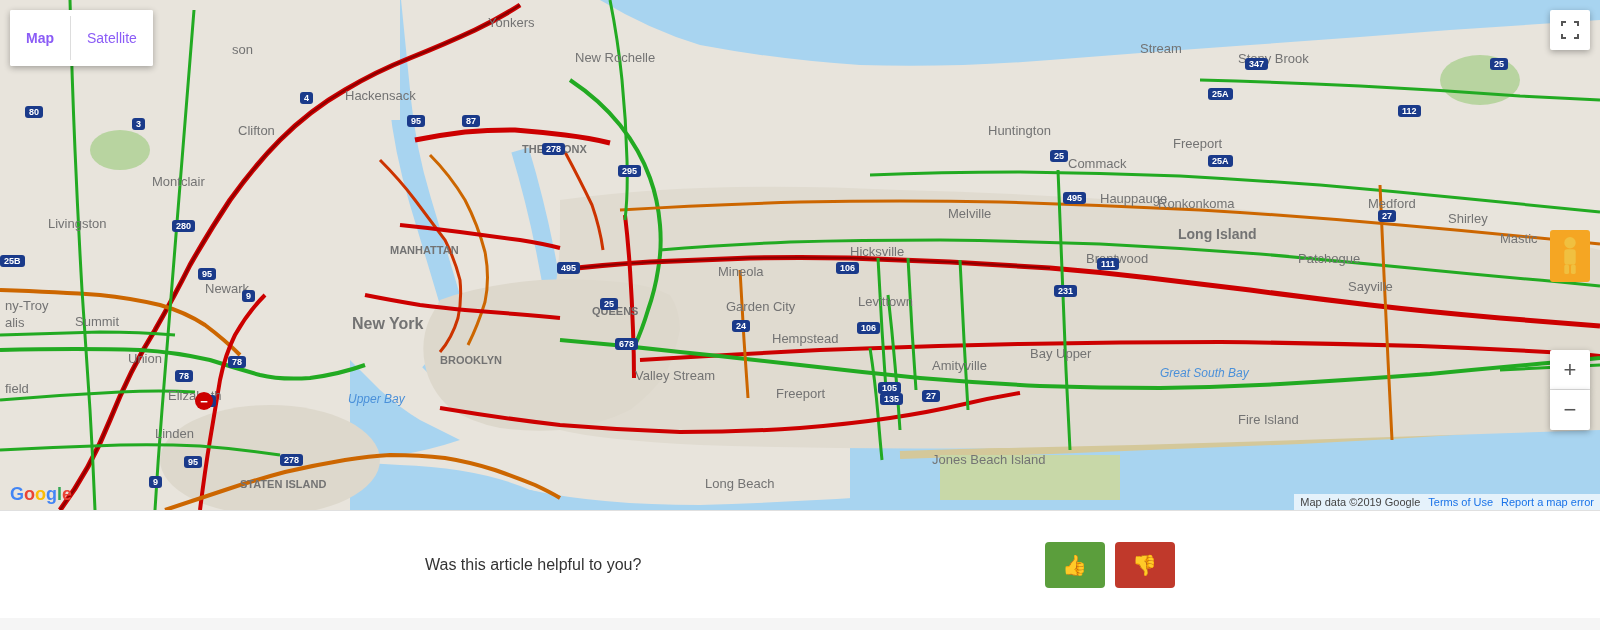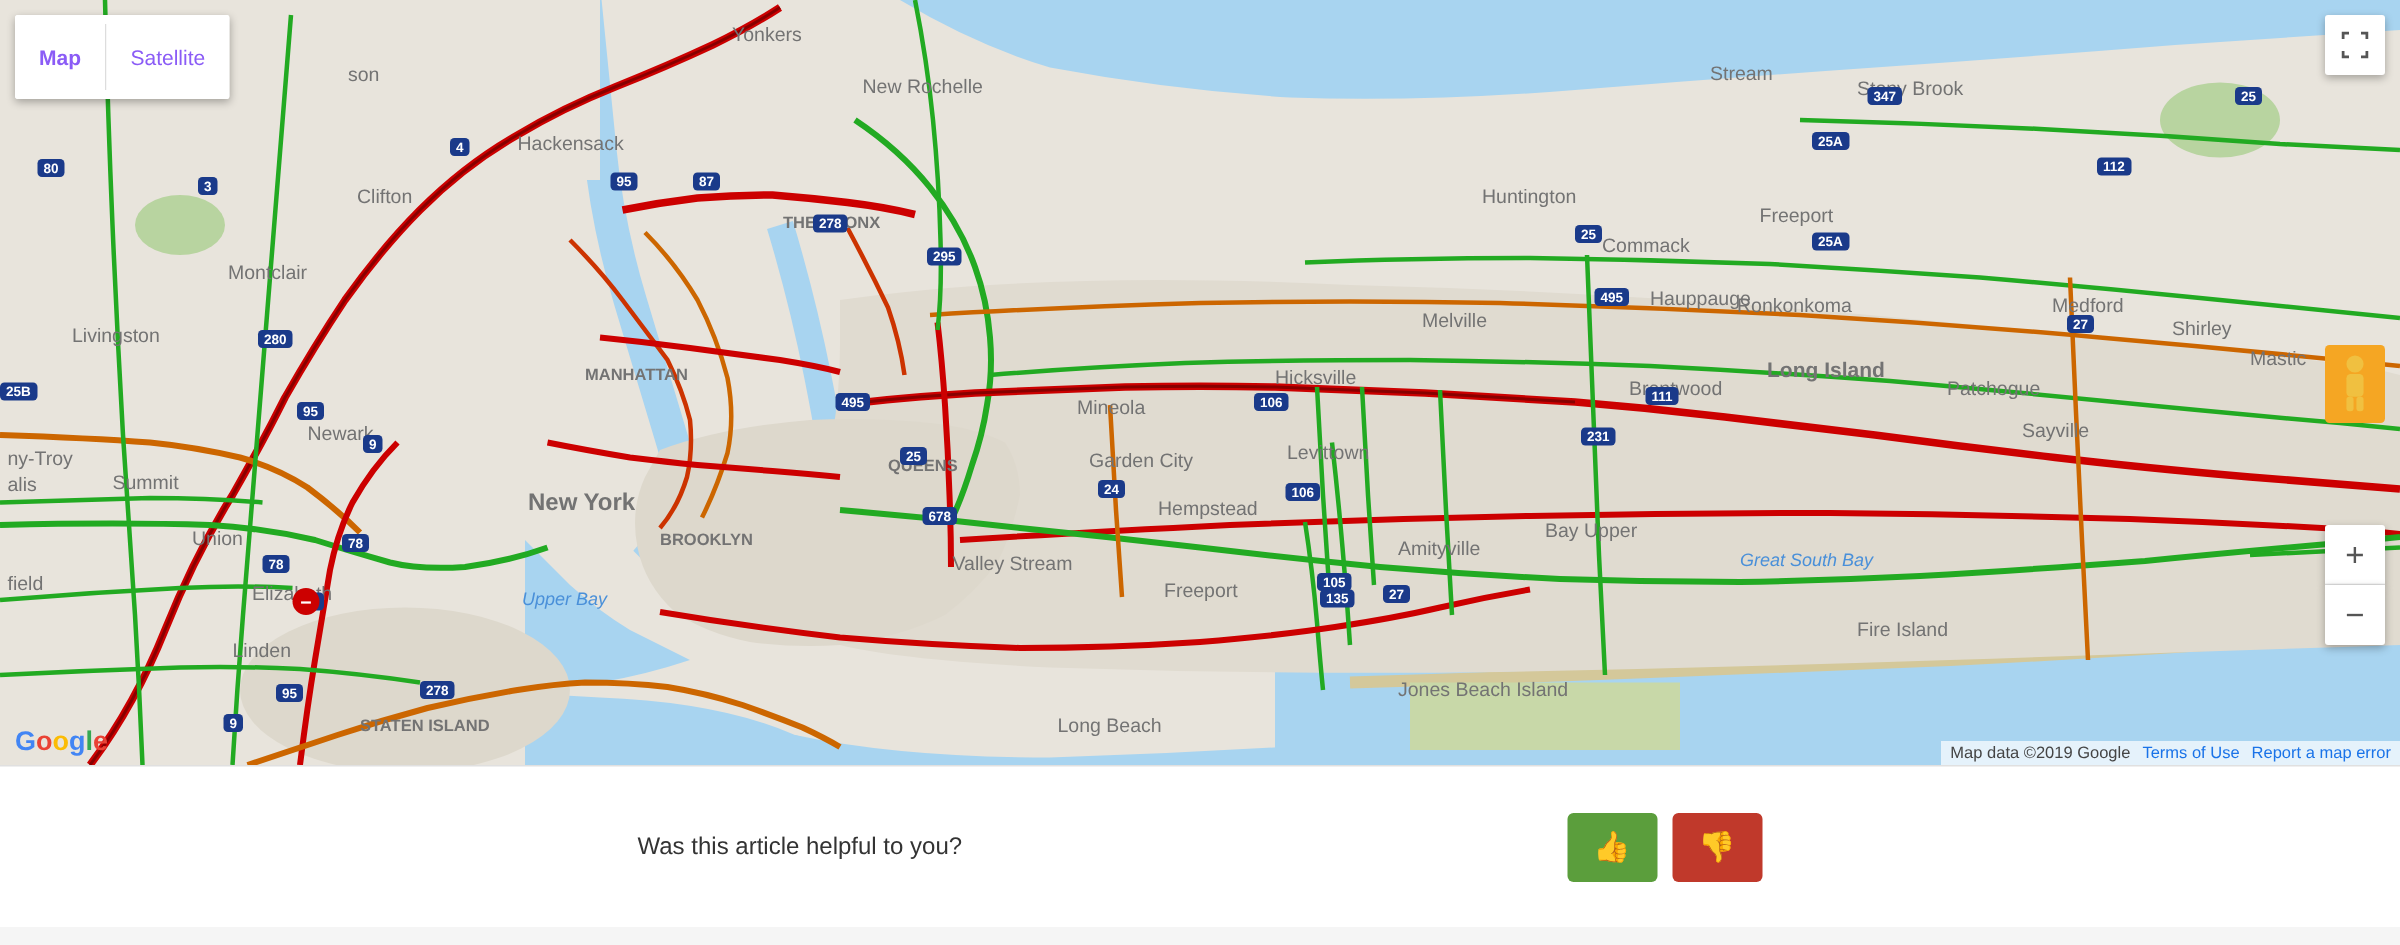--- a/index.html
+++ b/index.html
@@ -218,21 +218,20 @@
     }
 
     .place-label.city {
       font-size: 13px;
       font-weight: 500;
     }
 
     .place-label.major-city {
       font-size: 16px;
       font-weight: 700;
-      margin-top: 12px;
     }
 
     .place-label.water {
       color: #4a90d9;
       font-style: italic;
       font-size: 12px;
     }
 
     .highway-badge {
       position: absolute;

